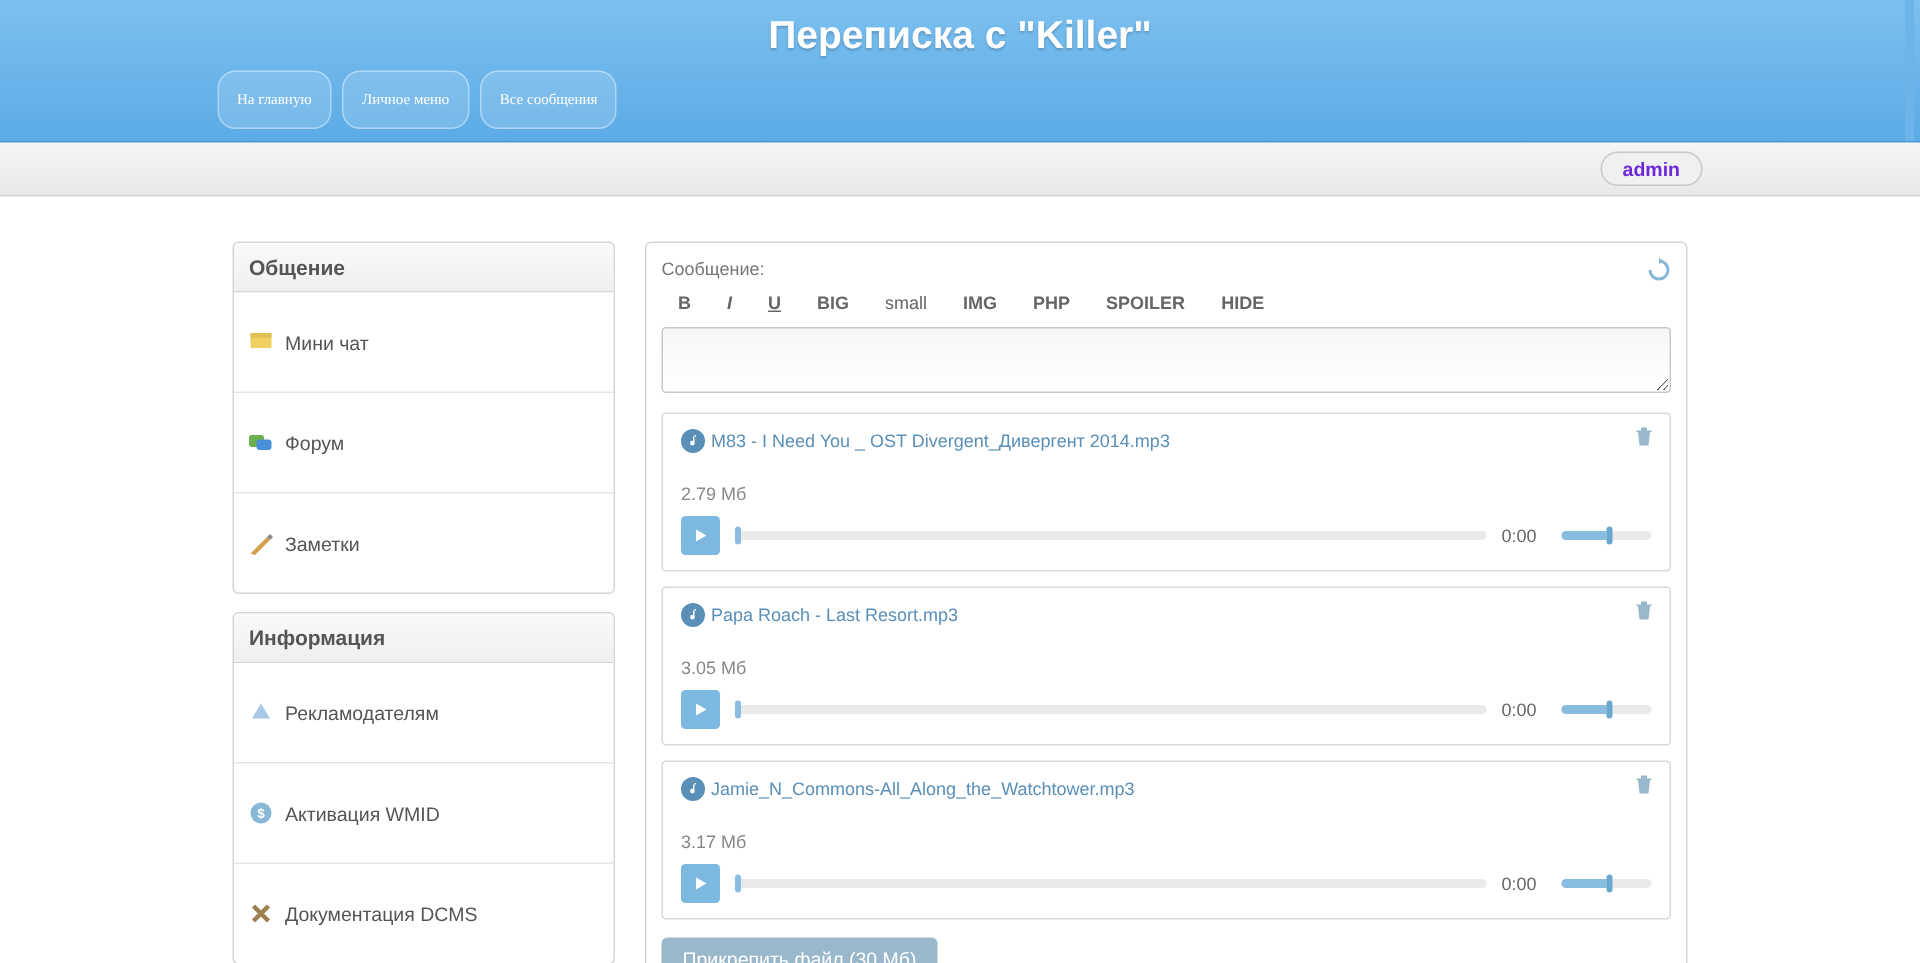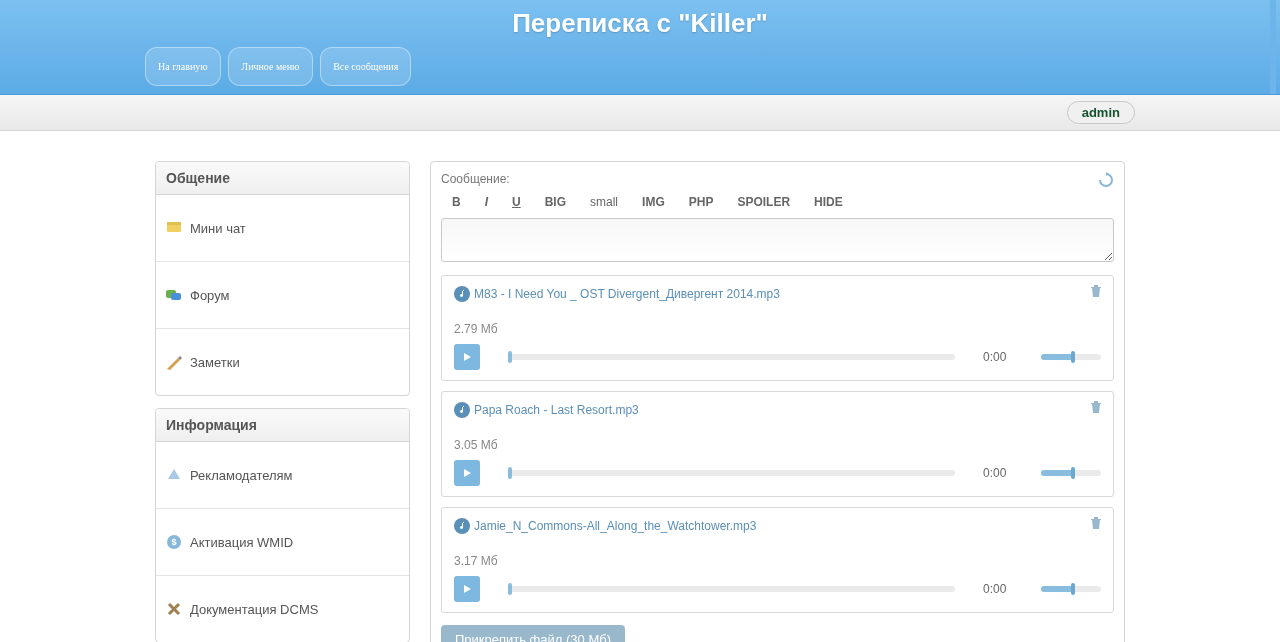--- a/index.html
+++ b/index.html
@@ -3,41 +3,41 @@
 <meta charset="utf-8">
 <style>
 * { margin: 0; padding: 0; box-sizing: border-box; }
 body { font-family: Arial, sans-serif; font-size: 13px; color: #444; background: #fff; }
 .header-bar { background: linear-gradient(#7cc0f0, #5cabe6); padding: 8px 0 8px 0; border-bottom: 1px solid #4a9ad8; position: relative; }
 .header-bar::after { content: ''; position: absolute; right: 4px; top: 0; bottom: 0; width: 6px; background: #6cb4ea; }
 .page-title { color: #fff; font-size: 26px; font-weight: bold; text-align: center; text-shadow: 0 1px 2px rgba(0,0,0,0.2); margin-bottom: 8px; }
 .nav-links { padding-left: 145px; }
 .nav-link { display: inline-block; background: rgba(255,255,255,0.15); border: 1px solid rgba(255,255,255,0.4); border-radius: 12px; padding: 13px 12px; color: #fff; font-size: 10px; margin-right: 4px; cursor: pointer; font-family: Liberation Serif, serif; }
 .subheader { background: linear-gradient(#f5f5f5, #e8e8e8); border-bottom: 1px solid #d5d5d5; padding: 6px 145px 6px 0; text-align: right; }
-.user-badge { display: inline-block; border: 1px solid #c8c8c8; border-radius: 12px; padding: 3px 14px; color: #14532d; font-weight: bold; font-size: 13px; cursor: pointer; background: #f0f0f0; }
+.user-badge { display: inline-block; border: 1px solid #c8c8c8; border-radius: 12px; padding: 3px 14px; color: #6d28d9; font-weight: bold; font-size: 13px; cursor: pointer; background: #f0f0f0; }
 .container { max-width: 990px; margin: 30px auto 0; display: flex; gap: 20px; padding: 0 10px; }
 .sidebar { width: 255px; flex-shrink: 0; }
 .panel { border: 1px solid #d5d5d5; border-radius: 4px; margin-bottom: 12px; background: #fff; }
 .panel-header { background: linear-gradient(#fafafa, #efefef); border-bottom: 1px solid #d5d5d5; border-radius: 4px 4px 0 0; padding: 8px 10px; font-weight: bold; color: #555; font-size: 14px; }
 .panel-item { padding: 25px 10px; border-bottom: 1px solid #e5e5e5; display: flex; align-items: center; gap: 8px; cursor: pointer; color: #555; }
 .panel-item:last-child { border-bottom: none; }
 .icon { width: 16px; height: 16px; display: inline-block; flex-shrink: 0; }
 .main { flex: 1; }
 .compose-panel { border: 1px solid #d5d5d5; border-radius: 4px; padding: 10px; background: #fff; margin-bottom: 12px; position: relative; }
 .compose-label { color: #777; font-size: 12px; margin-bottom: 4px; }
 .refresh-icon { position: absolute; right: 10px; top: 10px; width: 16px; height: 16px; cursor: pointer; }
 .toolbar { display: flex; gap: 2px; margin-bottom: 4px; }
 .tool-btn { border: 1px solid transparent; background: transparent; padding: 4px 10px; font-size: 12px; font-weight: bold; color: #666; cursor: pointer; border-radius: 2px; }
 .textarea { width: 100%; border: 1px solid #c8c8c8; border-radius: 3px; min-height: 40px; padding: 6px; font-family: inherit; font-size: 13px; resize: vertical; background: linear-gradient(#f7f7f7, #fff); }
 .attachment { border: 1px solid #d8d8d8; border-radius: 3px; padding: 10px 12px; margin-top: 10px; position: relative; background: #fff; }
 .attach-head { display: flex; align-items: center; gap: 4px; color: #5a8fb8; font-size: 12px; }
 .attach-name { color: #5a8fb8; }
 .attach-size { color: #888; font-size: 12px; margin-top: 20px; }
 .trash-icon { position: absolute; right: 10px; top: 8px; width: 14px; height: 14px; cursor: pointer; }
-.player { display: flex; align-items: center; gap: 28px; margin-top: 8px; }
+.player { display: flex; align-items: center; gap: 10px; margin-top: 8px; }
 .play-btn { width: 26px; height: 26px; background: #7cb8e0; border-radius: 3px; cursor: pointer; display: flex; align-items: center; justify-content: center; }
 .play-btn svg { fill: #fff; }
 .progress { flex: 1; height: 6px; background: #eaeaea; border-radius: 3px; position: relative; }
 .prog-handle { position: absolute; left: 0; top: -3px; width: 4px; height: 12px; background: #88bde0; border-radius: 2px; }
 .time { color: #666; font-size: 12px; min-width: 30px; }
 .volume { width: 60px; height: 6px; background: #eaeaea; border-radius: 3px; position: relative; }
 .vol-fill { position: absolute; left: 0; top: 0; bottom: 0; width: 50%; background: #88bde0; border-radius: 3px 0 0 3px; }
 .vol-handle { position: absolute; left: 50%; top: -3px; width: 4px; height: 12px; background: #6aa8d0; border-radius: 2px; }
 .btn-attach { display: inline-block; background: #9ab8cc; color: #fff; border: none; border-radius: 4px; padding: 7px 14px; font-size: 13px; cursor: pointer; margin-top: 12px; }
 .btn-send { display: inline-block; background: #5cabe6; color: #fff; border: none; border-radius: 14px; padding: 6px 16px; font-size: 13px; cursor: pointer; margin-top: 10px; }

